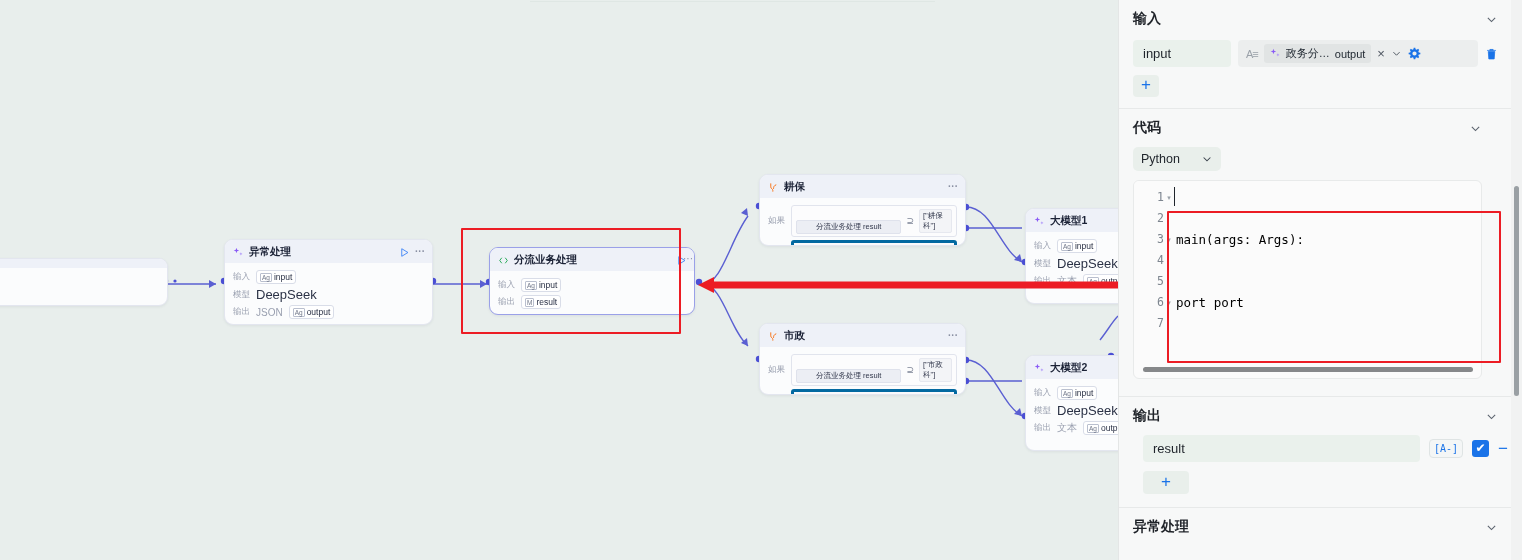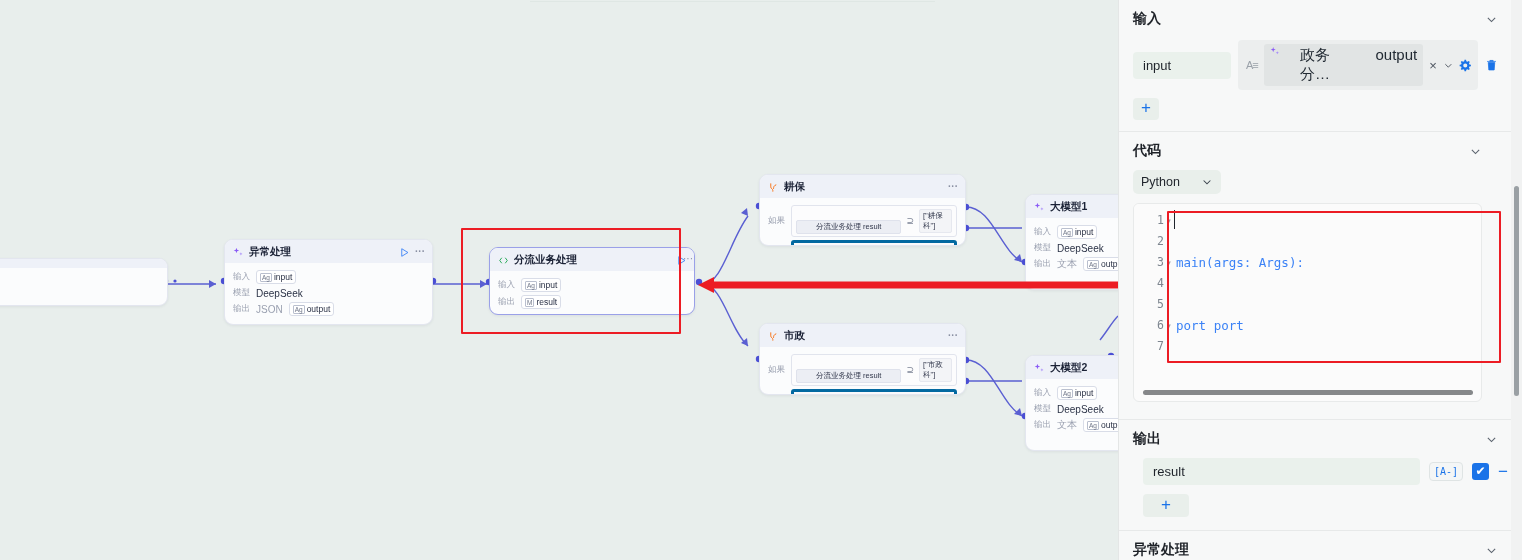--- a/index.html
+++ b/index.html
@@ -41,21 +41,21 @@
   .wf-row { display: flex; align-items: center; gap: 6px; margin: 2px 0 3px; }
   .wf-lab { font-size: 8.5px; color: #9aa0b0; min-width: 17px; }
   .chip {
     display: inline-flex; align-items: center; gap: 2px;
     border: 1px solid #d9dde8; border-radius: 3px;
     background: #fff; padding: 0px 3px; font-size: 8.5px; color: #2b3246;
     line-height: 12px;
   }
   .chip .t { font-size: 6.5px; color: #6f7688; border:1px solid #b9bfce;
              border-radius:1px; padding:0 1px; line-height:7px; }
-  .plainval { font-size: 10px; color: #2b3246; }
+  .plainval { font-size: 13px; color: #2b3246; }
   .mutedval { font-size: 10px; color: #9aa0b0; }
 
   
   .cond-row { display:flex; align-items:center; gap:6px; margin:3px 0; }
   .cond-box {
     flex:1; display:flex; align-items:center; gap:5px;
     border:1px solid #e1e4ed; border-radius:3px; background:#fcfcfd;
     padding:2px 4px; min-height:15px;
   }
   .cond-ref {
@@ -96,23 +96,23 @@
   .io-name {
     width: 98px; background: #eaf1ec; border-radius: 4px;
     font-size: 13px; color: #1f242b; padding: 6px 10px;
   }
   .io-ref {
     flex:1; display:flex; align-items:center; gap:6px;
     background:#eceeee; border-radius:4px; padding: 4px 6px 4px 8px;
   }
   .aicon { font-size: 11px; color:#9aa1a9; letter-spacing:-1px; }
   .refpill {
-    display:flex; gap:20px;
+    display:flex; align-items:center; gap:5px;
     background:#e1e4e4; border-radius:3px; padding:2px 6px;
-    font-size:15px; color:#222a33;
+    font-size:11px; color:#222a33;
   }
   .refpill .name { color:#222a33; }
   .x-btn { font-size:13px; color:#4d5560; cursor:pointer; line-height:11px; }
   .gear { width:13px; height:13px; cursor:pointer; }
   .trash { width:13px; height:14px; cursor:pointer; }
   .add-btn {
     margin-top:8px; width:26px; height:22px; border-radius:4px;
     background:#e9efeb; color:#1a73e8; font-size:17px; line-height:20px;
     text-align:center; cursor:pointer;
   }
@@ -138,21 +138,21 @@
     width: 10px; flex:none; padding-top:6px; color:#9aa1a9;
     font-size:7px; line-height:21px; text-align:center;
   }
   .code-lines {
     flex:1; padding-top:6px; padding-left:2px;
     font-family:"DejaVu Sans Mono","Liberation Mono",monospace;
     font-size:12.5px; line-height:21px; color:#1f242b;
     white-space:pre; overflow:hidden;
   }
   .code-lines .ln { height:21px; }
-  .kw { color:#3b82f6; }
+  .kw { color:#000000; }
   .caret { position:absolute; left:40px; top:6px; width:1px; height:19px;
            background:#1f242b; }
   .hscroll {
     position:absolute; left:9px; bottom:6px; width:330px; height:5px;
     border-radius:3px; background:#86888a; cursor:pointer;
   }
 
   .out-row { display:flex; align-items:center; gap:9px; }
   .out-name {
     flex:1; background:#eaf1ec; border-radius:4px;
@@ -346,21 +346,21 @@
             <span class="cond-val">["市政科"]</span>
           </span>
         </div>
         <div class="cond-row">
           <span class="wf-lab">否则</span>
           <span class="cond-empty">无条件</span>
         </div>
       </div>
     </div>
 
-    <div class="wf-node" style="left:1025px; top:194px; width:115px; height:96px;">
+    <div class="wf-node" style="left:1025px; top:208px; width:115px; height:96px;">
       <div class="wf-head">
         <svg class="ico" viewBox="0 0 16 16">
           <path d="M5 1l1 3 3 1-3 1-1 3-1-3-3-1 3-1z" fill="#8b5cf6"></path>
           <path d="M11.5 7.5l.7 1.8 1.8.7-1.8.7-.7 1.8-.7-1.8-1.8-.7 1.8-.7z" fill="#a78bfa"></path>
         </svg>
         <span class="wf-title">大模型1</span>
       </div>
       <div class="wf-body">
         <div class="wf-row">
           <span class="wf-lab">输入</span>

